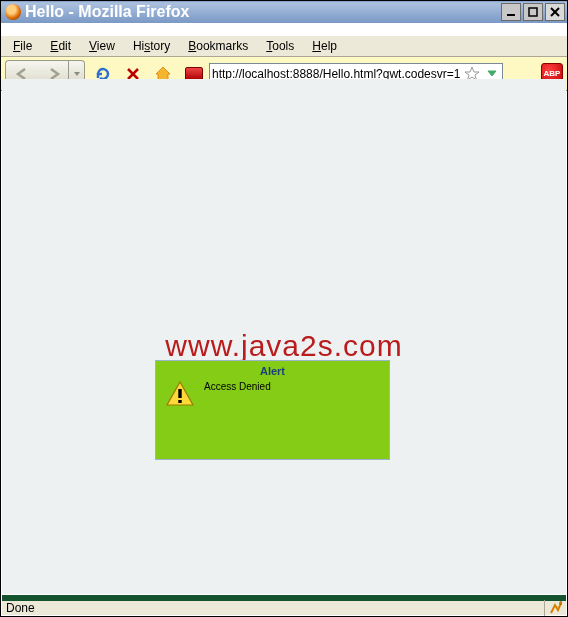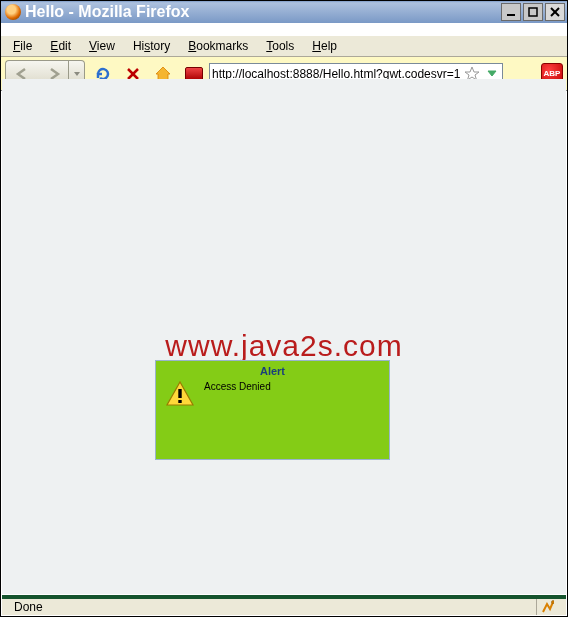--- a/index.html
+++ b/index.html
@@ -172,24 +172,24 @@
     border:1px dotted #333;
     font-family:Tahoma,sans-serif; font-size:11px;
     display:flex; align-items:center; justify-content:center;
     cursor:default;
   }
   .alert-msg { font-size:10px; font-family: Tahoma, sans-serif;}
   
   .statusbar {
     position:absolute; left:1px; right:1px; bottom:1px; height:20px;
     background:#ece9d8;
-    border-top:4px solid #14532d;
+    border-top:6px solid #14532d;
     display:flex; align-items:center;
     font-size:12px;
-    padding:0 12px;
+    padding:0 4px;
   }
   .statusbar .left { flex:1; }
   .sbicon {
     width:18px; height:16px;
     border-left:1px solid #aca899;
     display:flex; align-items:center; justify-content:center;
     padding-left:4px;
   }
   .sbicon svg { fill:#d98000; stroke:#805000; stroke-width:0.5;}
 </style>

